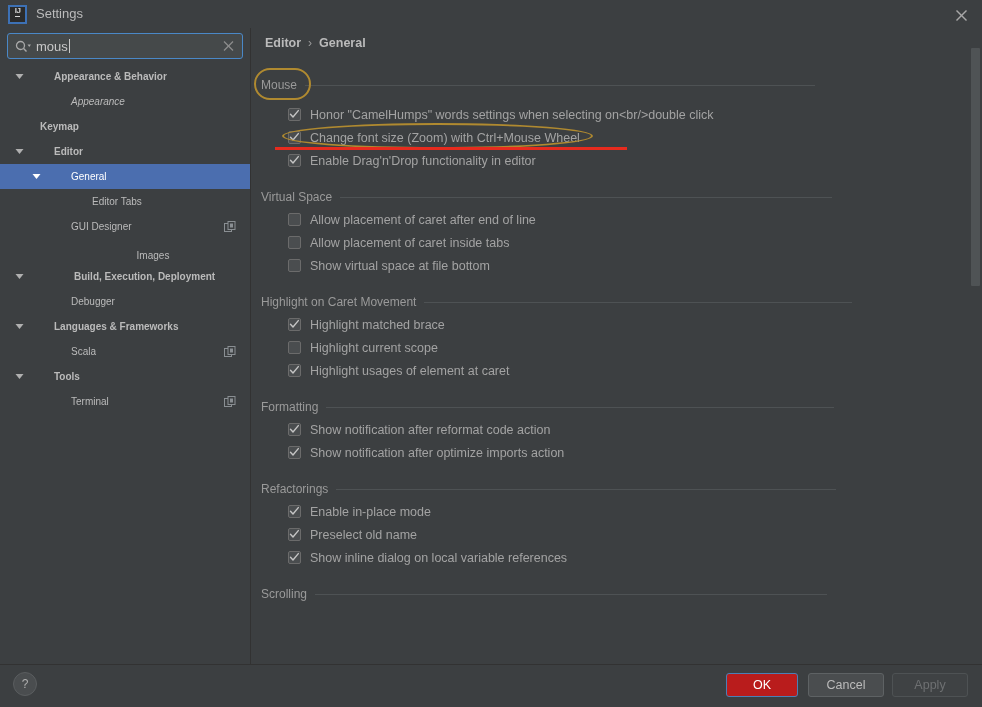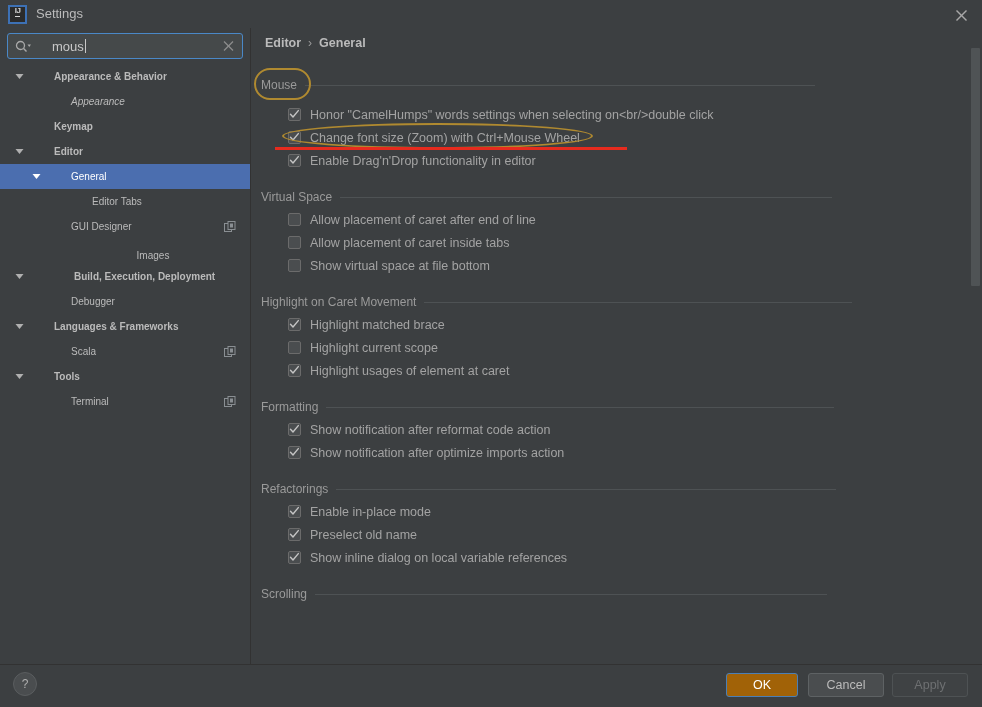--- a/index.html
+++ b/index.html
@@ -81,21 +81,21 @@
     box-sizing: border-box;
     display: flex;
     align-items: center;
   }
   .search-icon {
     margin-left: 7px;
     display: flex;
     align-items: center;
   }
   .search-value {
-    margin-left: 20px;
+    margin-left: 4px;
     font-size: 13px;
     color: #c8c8c8;
     position: relative;
     white-space: nowrap;
   }
   .caret {
     display: inline-block;
     width: 1px;
     height: 14px;
     background: #c8c8c8;
@@ -316,21 +316,21 @@
     border-radius: 3px;
     box-sizing: border-box;
     display: flex;
     align-items: center;
     justify-content: center;
     font-size: 12.5px;
     cursor: pointer;
   }
   .btn-ok {
     left: 726px; width: 72px;
-    background: #a16207;
+    background: #b91c1c;
     border: 1px solid #4b7fb5;
     color: #ffffff;
   }
   .btn-cancel {
     left: 808px; width: 76px;
     background: #4a4d4f;
     border: 1px solid #5e6264;
     color: #bbbbbb;
   }
   .btn-apply {
@@ -382,21 +382,21 @@
           <svg width="9" height="9" viewBox="0 0 9 9">
             <path d="M0.5 2 L8.5 2 L4.5 7 Z" fill="#b0b0b0"></path>
           </svg>
         </span>
         <span class="tree-label bold">Appearance &amp; Behavior</span>
       </div>
       <div class="tree-row" style="padding-left: 31px; font-style: italic;">
         <span class="twisty"></span>
         <span class="tree-label">Appearance</span>
       </div>
-      <div class="tree-row" style="padding-left: 14px;">
+      <div class="tree-row" style="">
         <span class="twisty"></span>
         <span class="tree-label bold">Keymap</span>
       </div>
       <div class="tree-row" style="padding-left: 14px;">
         <span class="twisty">
           <svg width="9" height="9" viewBox="0 0 9 9">
             <path d="M0.5 2 L8.5 2 L4.5 7 Z" fill="#b0b0b0"></path>
           </svg>
         </span>
         <span class="tree-label bold">Editor</span>

